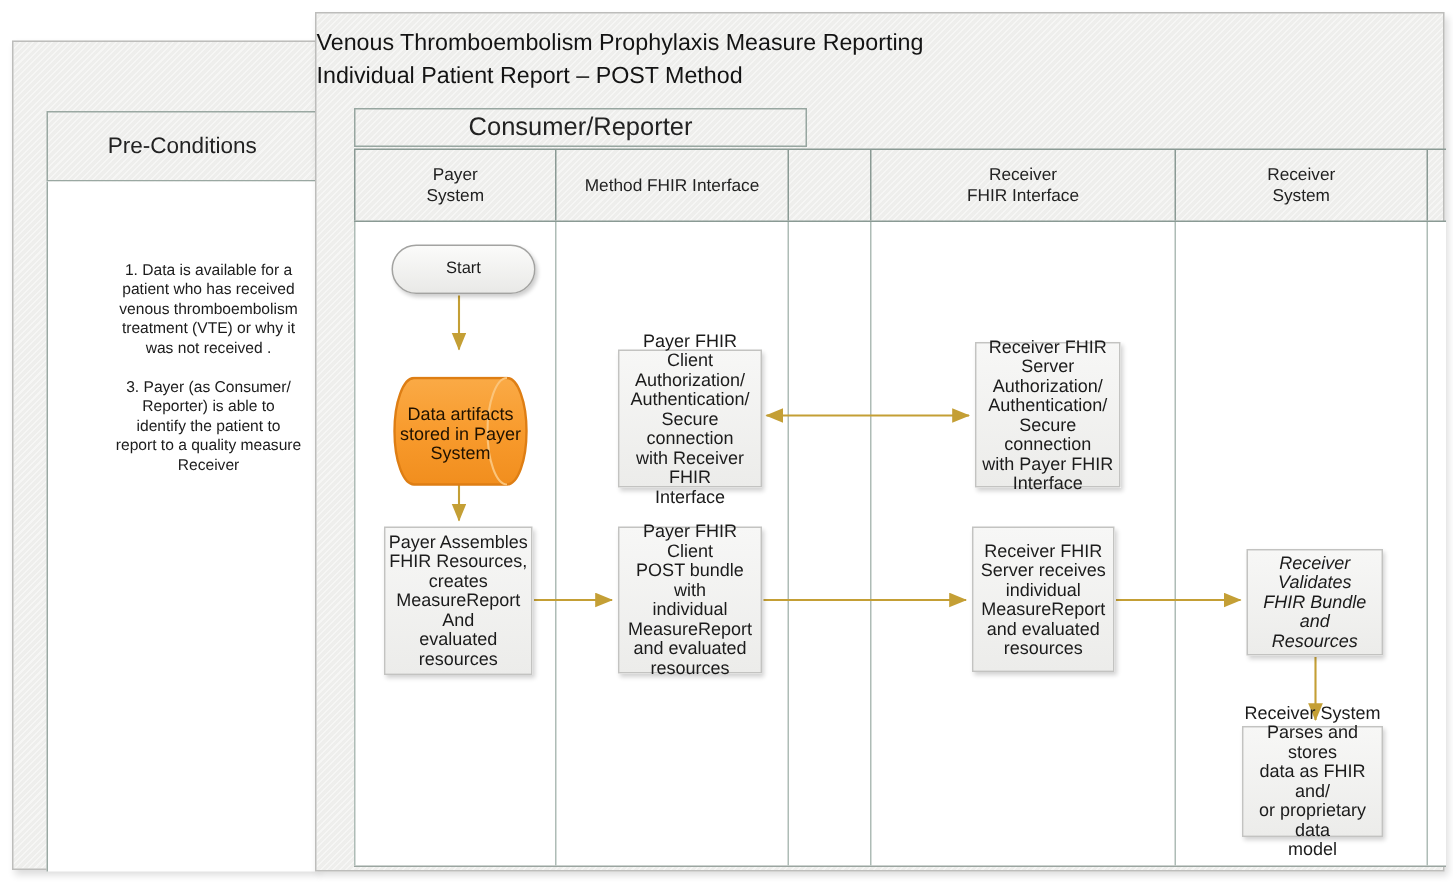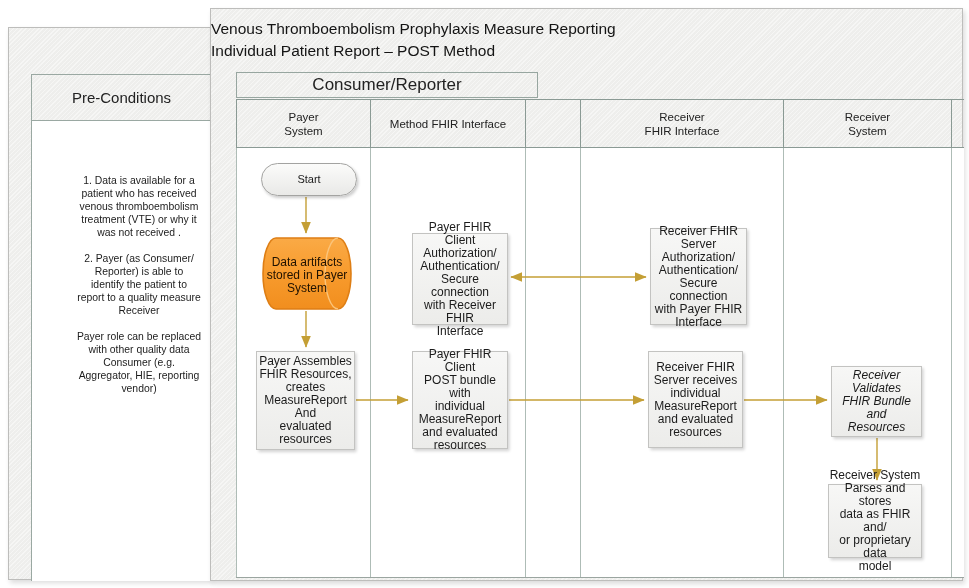--- a/index.html
+++ b/index.html
@@ -89,30 +89,25 @@
     <div class="pre-header">
       <span data-bind="pre_conditions.header">Pre-Conditions</span>
     </div>
     <div class="pre-body">
       <div class="pre-text">
         <p data-bind="pre_conditions.paragraphs.0">1. Data is available for a
 patient who has received
 venous thromboembolism
 treatment (VTE) or why it
 was not received .</p>
-        <p data-bind="pre_conditions.paragraphs.1">2. Payer (as Consumer/
+        <p data-bind="pre_conditions.paragraphs.1">3. Payer (as Consumer/
 Reporter) is able to
 identify the patient to
 report to a quality measure
 Receiver</p>
-        <p data-bind="pre_conditions.paragraphs.2">Payer role can be replaced
-with other quality data
-Consumer (e.g.
-Aggregator, HIE, reporting
-vendor)</p>
       </div>
     </div>
   </div>
 
   <div class="panel main-panel">
     <div class="diagram-title" data-bind="title">Venous Thromboembolism Prophylaxis Measure Reporting
 Individual Patient Report – POST Method</div>
 
     <div class="consumer-band">
       <span data-bind="lanes.group_header">Consumer/Reporter</span>
@@ -152,21 +147,21 @@
       <path d="M509 400 L644 400" marker-end="url(#ah)"></path>
       <path d="M744 400 L827 400" marker-end="url(#ah)"></path>
       <path d="M877 438 L877 480" marker-end="url(#ah)"></path>
     </g>
   </svg>
 
   <div class="shape start" style="left:261px;top:163px;width:96px;height:33px;">
     <span data-bind="flow.start">Start</span>
   </div>
 
-  <div class="shape cyl" style="left:262px;top:237px;width:90px;height:76px;">
+  <div class="shape cyl" style="left:262px;top:251px;width:90px;height:76px;">
     <svg width="90" height="73" viewBox="0 0 90 73">
       <defs>
         <linearGradient id="og" x1="0" y1="0" x2="0" y2="1">
           <stop offset="0" stop-color="#FAAA46"></stop>
           <stop offset="0.5" stop-color="#F89B2D"></stop>
           <stop offset="1" stop-color="#F18E1E"></stop>
         </linearGradient>
       </defs>
       <path d="M14 1 L76 1 A 13 35.5 0 0 1 76 72 L14 72 A 13 35.5 0 0 1 14 1 Z" fill="url(#og)" stroke="#DE7E14" stroke-width="1.6"></path>
       <path d="M76 1 A 13 35.5 0 0 0 76 72" fill="none" stroke="#FBC47A" stroke-width="1.4"></path>

